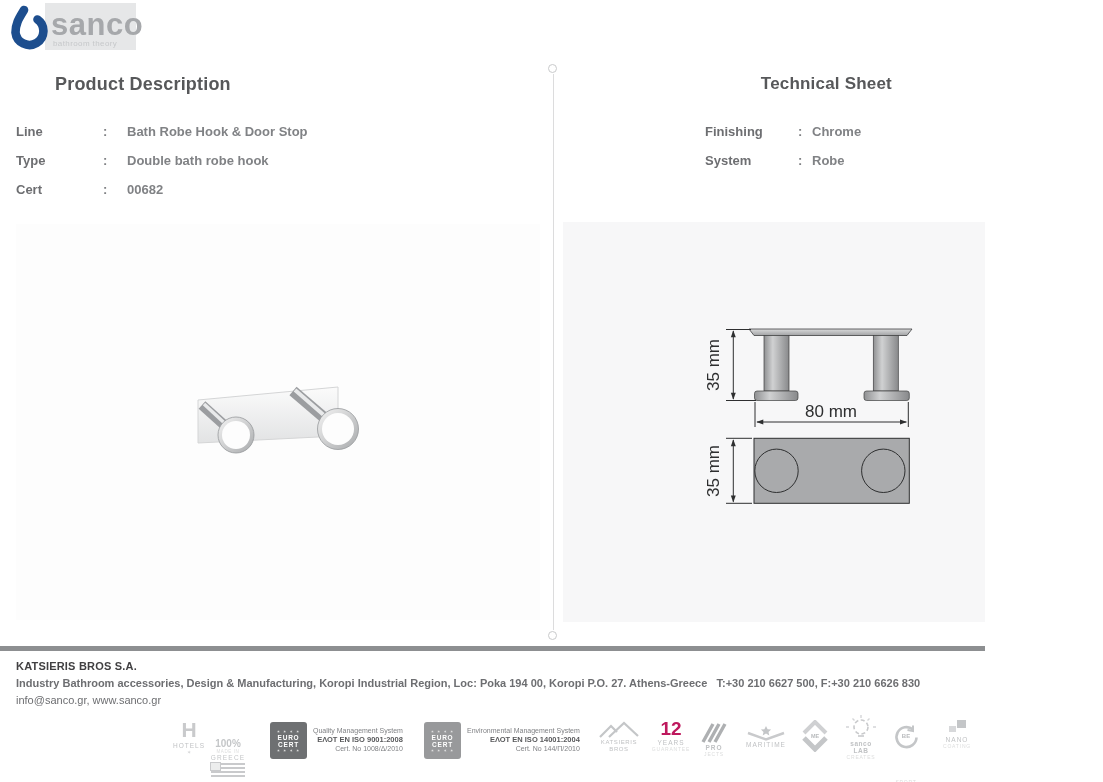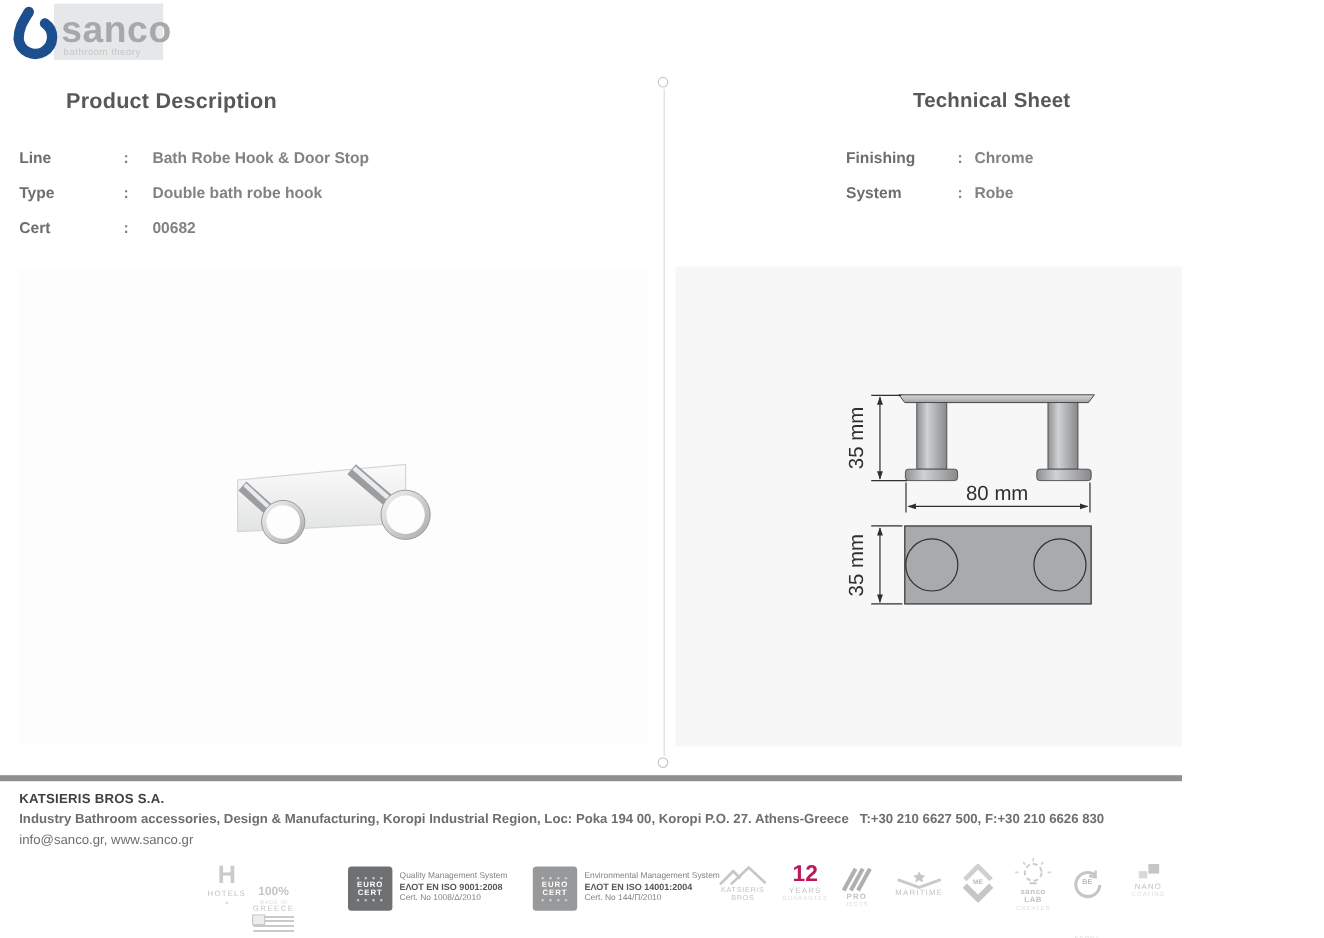--- a/index.html
+++ b/index.html
@@ -56,21 +56,21 @@
 
   .b-greece { left:39px; top:6px; width:48px;margin-top:20px; }
   .g-top { font-size:10px; font-weight:700; color:#c4c6c8; }
   .g-mid { font-size:4.5px; letter-spacing:0.6px; color:#dcdddd; }
   .g-label { font-size:6.5px; letter-spacing:1.2px; color:#c4c6c8; }
   .g-flag { margin:2px auto 0; width:34px; height:14px;
             background:repeating-linear-gradient(#c9cacc 0 1.6px, transparent 1.6px 4px); position:relative; }
   .g-flag::before { content:""; position:absolute; left:0; top:0; width:9px; height:7px; background:#eceded;
             outline:1px solid #c9cacc; }
 
-  .b-cert { top:10px; display:flex; text-align:left;margin-left:20px; }
+  .b-cert { top:10px; display:flex; text-align:right; }
   .b-cert.c1 { left:105px; }
   .b-cert.c2 { left:259px; }
   .cert-seal { width:37px; height:37px; border-radius:3px; display:flex; flex-direction:column; justify-content:center;
                align-items:center; color:#ffffff; flex:0 0 auto; }
   .cert-seal.dark { background:#6e7072; }
   .cert-seal.light { background:#98999b; }
   .seal-stars { font-size:4px; line-height:5px; letter-spacing:1px; color:#e8e8e8; }
   .seal-word { font-size:6.5px; font-weight:700; line-height:7px; letter-spacing:0.8px; }
   .cert-text { margin-left:6px; padding-top:4px; }
   .ct1 { font-size:7px; color:#808285; line-height:9px; }

